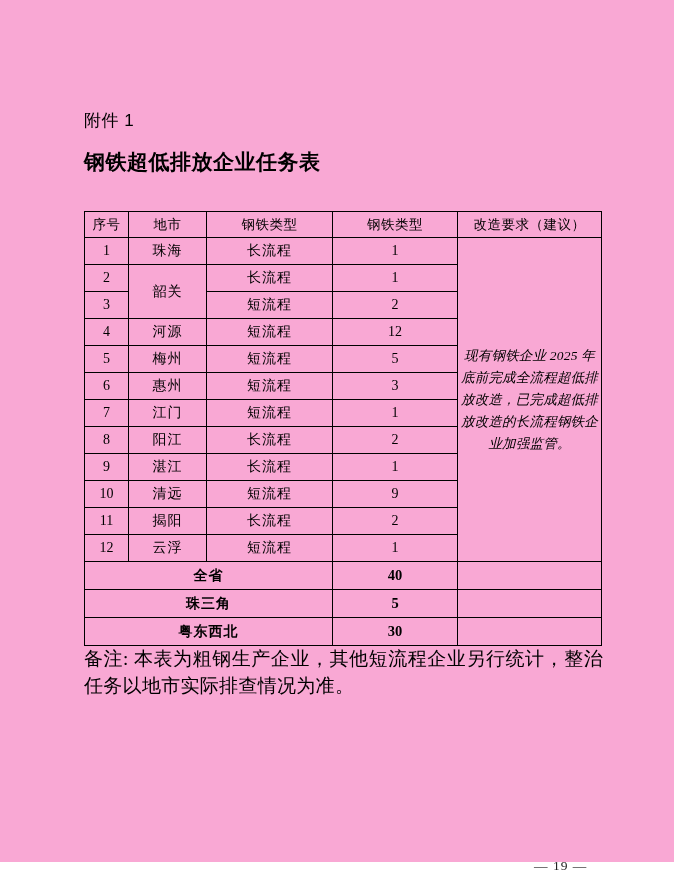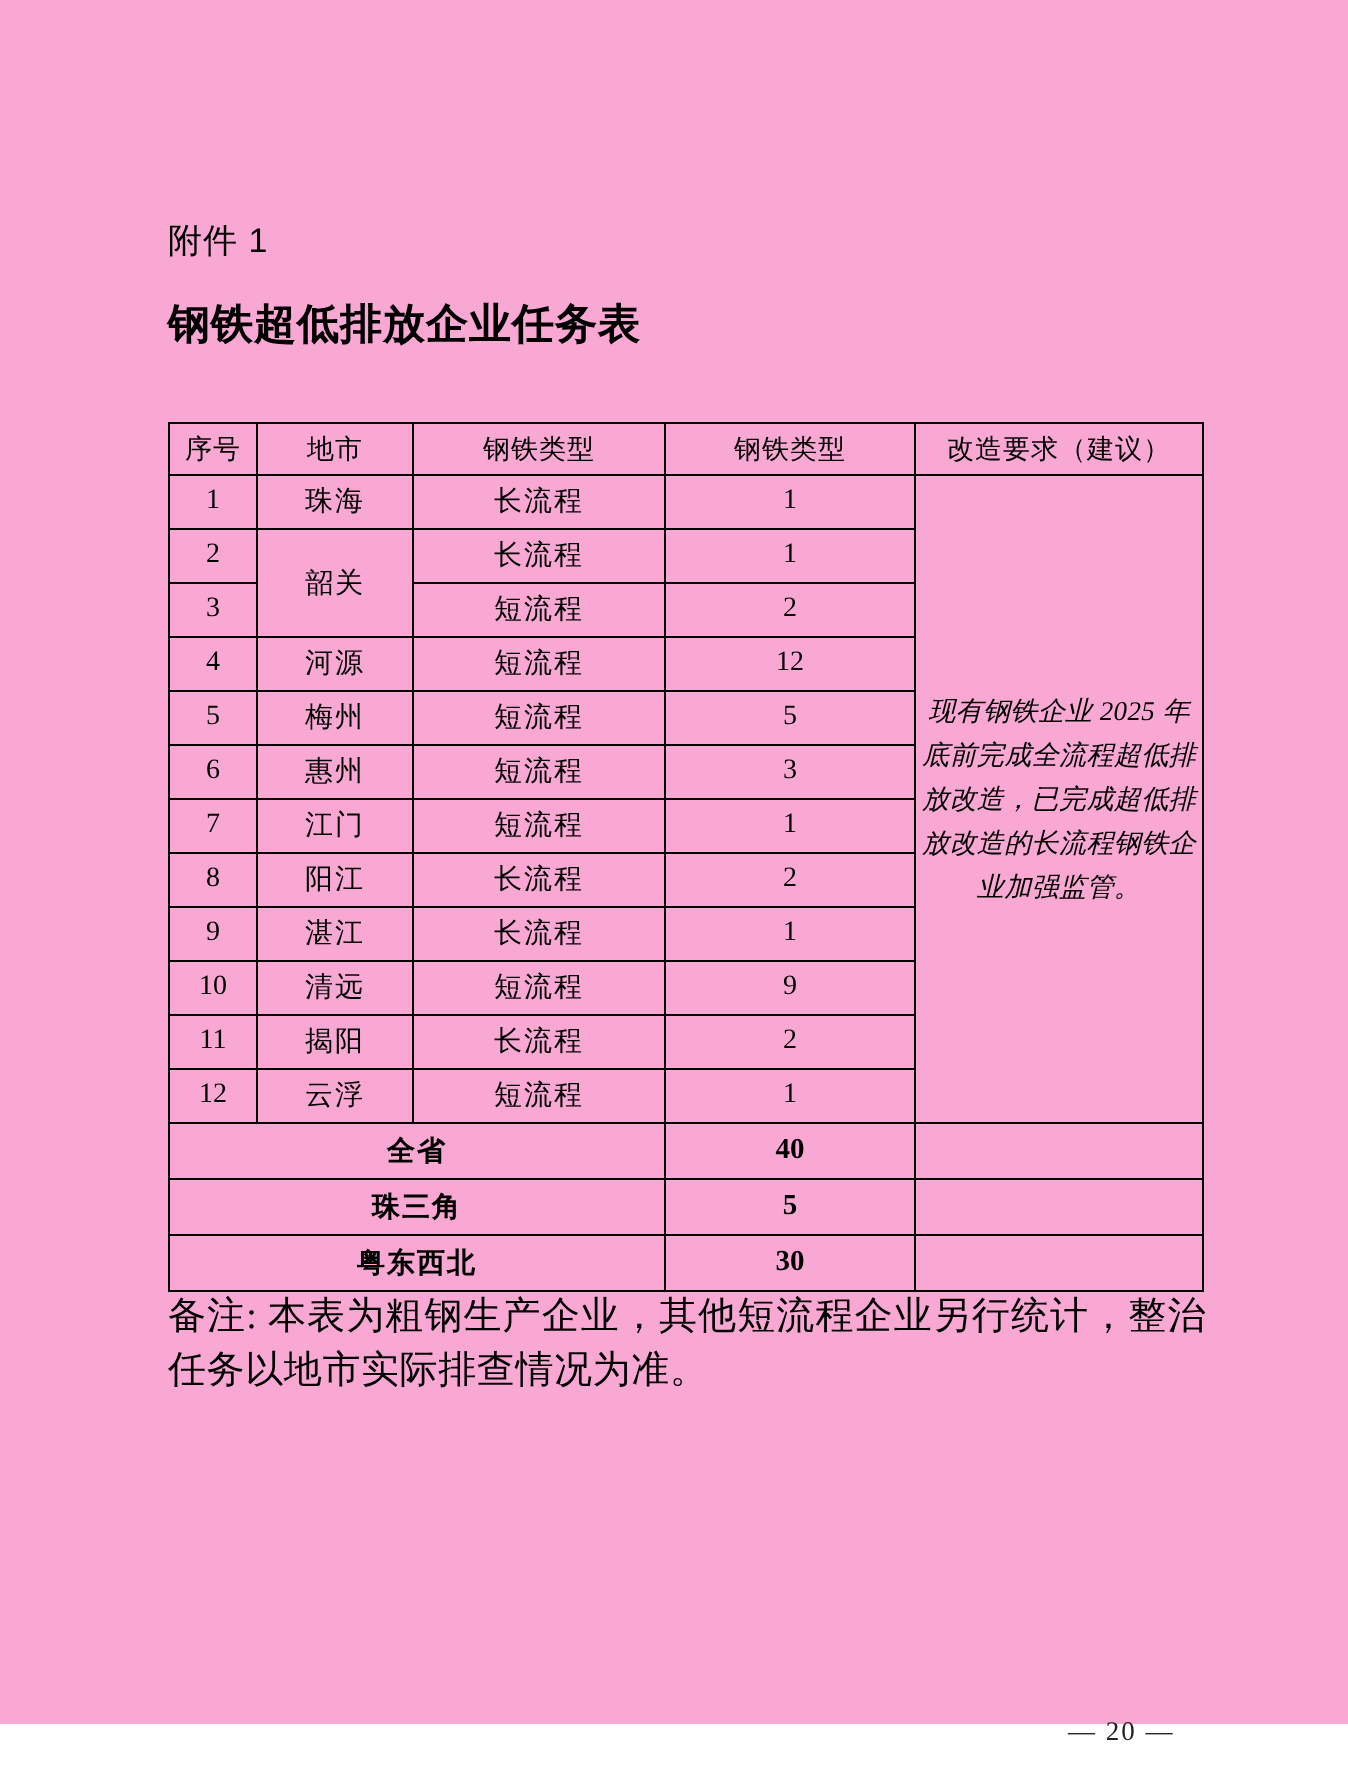--- a/index.html
+++ b/index.html
@@ -201,15 +201,15 @@
       <tr class="sumrow">
         <td class="c-sumlabel" colspan="3">粤东西北</td>
         <td class="c-sumcount">30</td>
         <td class="c-sumempty"></td>
       </tr>
     </tbody>
   </table>
 
   <div class="remark">备注: 本表为粗钢生产企业，其他短流程企业另行统计，整治任务以地市实际排查情况为准。</div>
 
-  <div class="page-number">— 20 —</div>
+  <div class="page-number">— 19 —</div>
 
 </div>
 
 </body></html>

